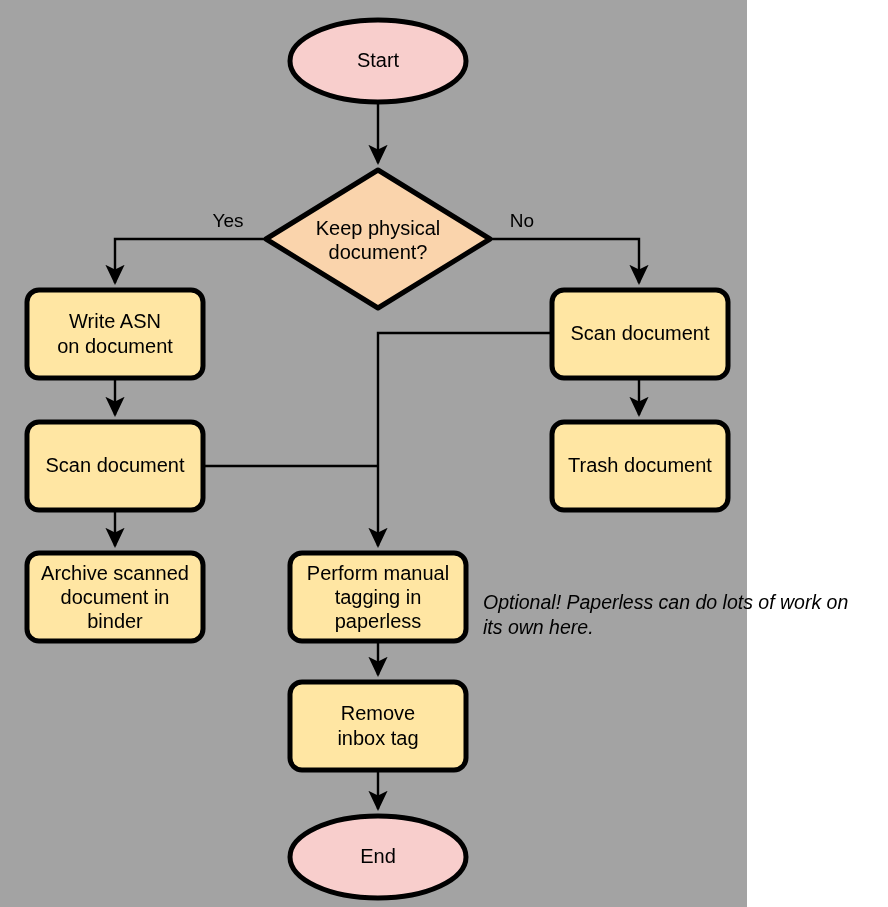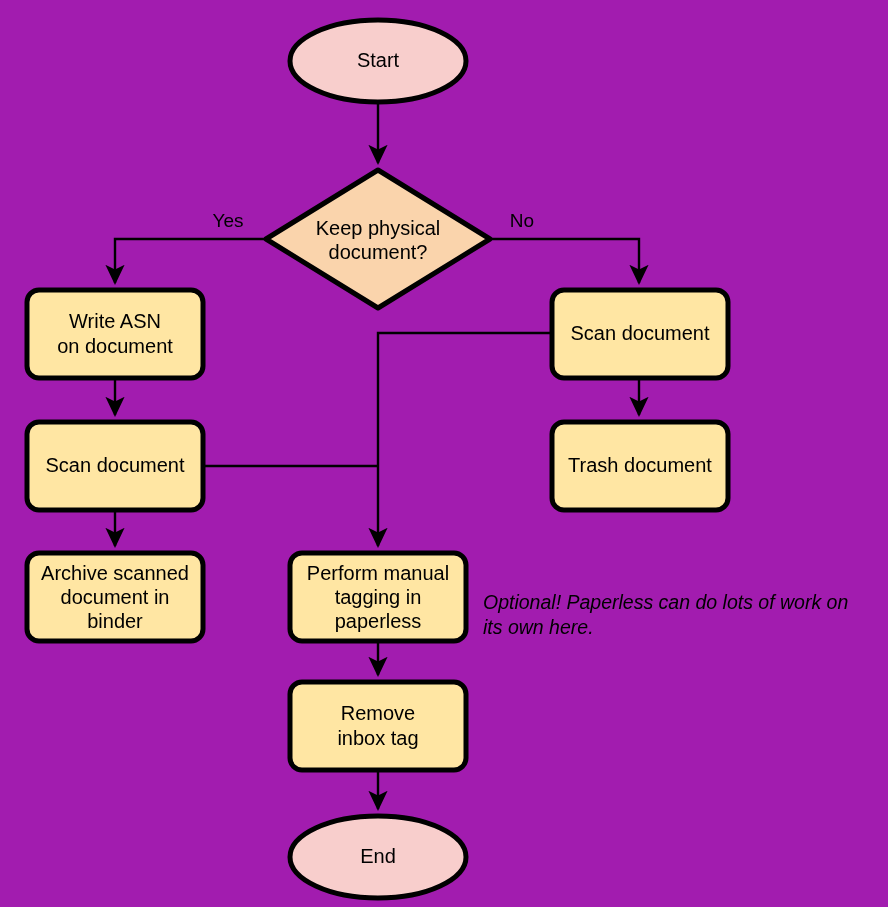--- a/index.html
+++ b/index.html
@@ -9,23 +9,23 @@
     background: #ffffff;
   }
   body {
     width: 888px;
     height: 907px;
     font-family: "Liberation Sans", sans-serif;
     overflow: hidden;
   }
   #flow-root {
     position: relative;
-    width: 888px;
+    width: 747px;
     height: 907px;
-    background: #a21caf;
+    background: #a3a3a3;
   }
   svg#flow-svg {
     display: block;
     width: 888px;
     height: 907px;
   }
   .node-shape {
     stroke: #000000;
     stroke-width: 5;
     stroke-linejoin: round;

